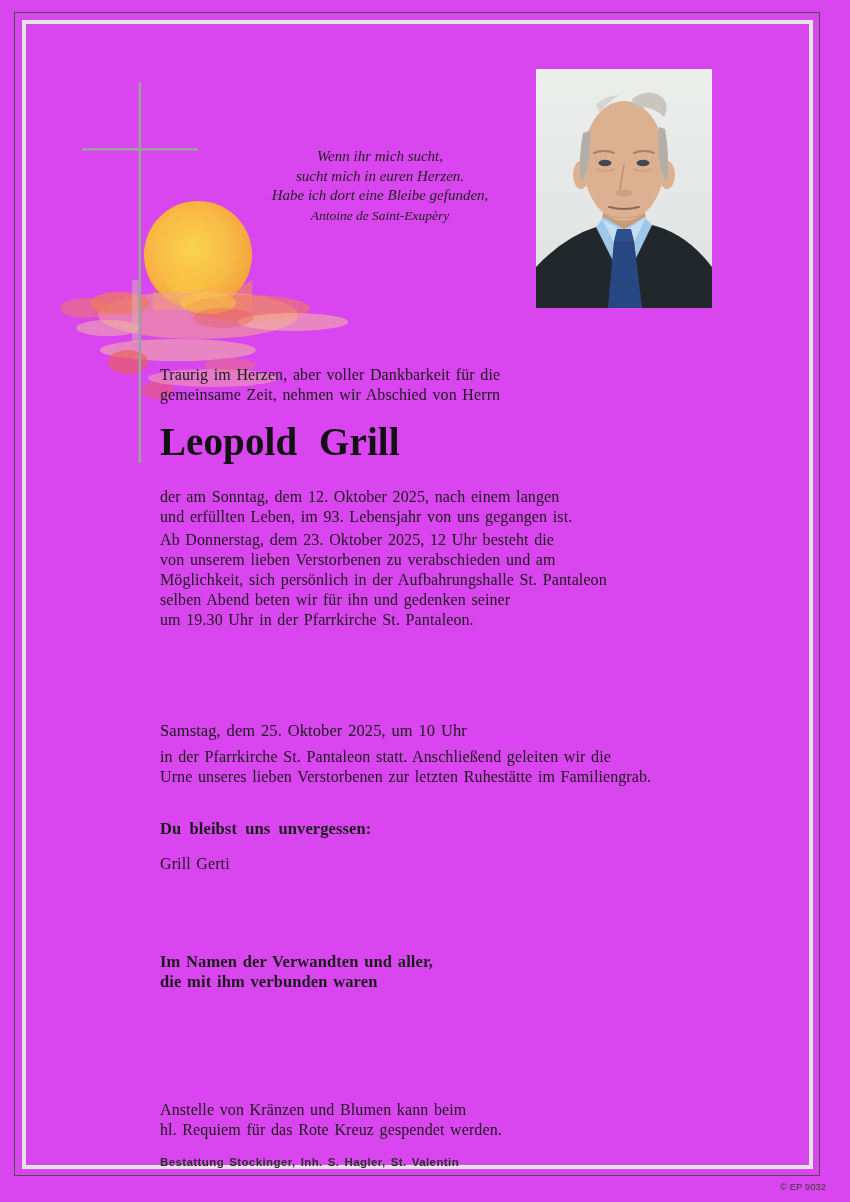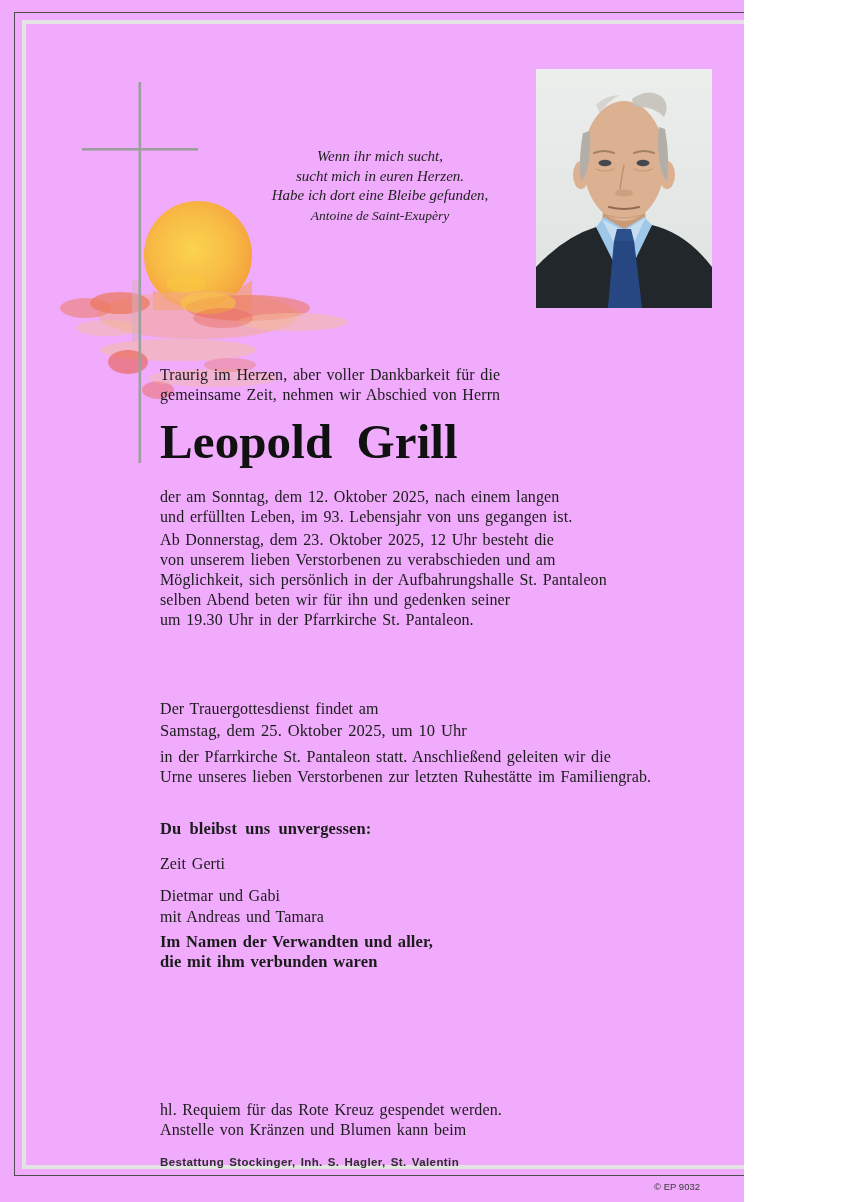--- a/index.html
+++ b/index.html
@@ -1,18 +1,18 @@
 <!DOCTYPE html>
 <html><head>
 <meta charset="utf-8">
 <style>
   * { margin:0; padding:0; box-sizing:border-box; }
   html,body { background:#fff; }
   .sheet {
-    position:relative; width:744px; height:1202px; background:#f0abfc;
+    position:relative; width:850px; height:1202px; background:#d946ef;
     font-family:"Liberation Serif", serif; color:#1b1b1b; overflow:hidden;
   }
   .frame-outer {
     position:absolute; left:14px; top:12px; width:806px; height:1164px;
     border:1.5px solid #4e4e4e;
   }
   .frame-inner {
     position:absolute; left:22px; top:20px; width:791px; height:1149px;
     border:4px solid #e4e4e4;
   }
@@ -25,37 +25,37 @@
   .quote-attr { font-size:13.5px; }
   .photo {
     position:absolute; left:536px; top:69px; width:176px; height:239px;
     overflow:hidden;
   }
   .cblock {
     position:absolute; left:160px; width:680px; text-align:left;
     font-size:16px; line-height:20px; letter-spacing:0.1px; word-spacing:1.5px;
   }
   .intro      { top:365px; }
-  .name       { top:418px; font-size:49px; line-height:48px; font-weight:bold; word-spacing:12px; color:#111; }
+  .name       { top:418px; font-size:39px; line-height:48px; font-weight:bold; word-spacing:12px; color:#111; }
   .passing    { top:487px; }
   .viewing    { top:530px; }
   .svc-intro  { top:699px; }
   .svc-date   { top:721px; font-weight:normal; font-size:16.5px; }
   .svc-rest   { top:747px; }
   .fw-head    { top:819px; font-weight:bold; font-size:16.5px; word-spacing:4px; }
   .wife       { top:854px; }
   .family     { top:885px; line-height:21px; }
-  .closing    { top:932px; font-weight:bold; font-size:16.5px; }
+  .closing    { top:952px; font-weight:bold; font-size:16.5px; }
   .donation   { top:1100px; }
   .undertaker {
     top:1152px; font-family:"Liberation Sans", sans-serif; font-weight:bold;
     font-size:11.5px; letter-spacing:0.4px; color:#2e2e2e;
   }
   .copyright {
-    position:absolute; right:44px; top:1181px; font-family:"Liberation Sans", sans-serif;
+    position:absolute; right:24px; top:1181px; font-family:"Liberation Sans", sans-serif;
     font-size:9.5px; color:#3a3a3a;
   }
 </style>
 </head>
 <body>
 
 <div class="sheet">
 
   <div class="frame-outer"></div>
   <div class="frame-inner"></div>
@@ -169,40 +169,35 @@
   </div>
 
   <div class="cblock viewing">
     <div>Ab Donnerstag, dem 23. Oktober 2025, 12 Uhr besteht die</div>
     <div>von unserem lieben Verstorbenen zu verabschieden und am</div>
     <div>Möglichkeit, sich persönlich in der Aufbahrungshalle St. Pantaleon</div>
     <div>selben Abend beten wir für ihn und gedenken seiner</div>
     <div>um 19.30 Uhr in der Pfarrkirche St. Pantaleon.</div>
   </div>
 
-  <div class="cblock svc-intro">Der Trauergottesdienst findet am</div>
   <div class="cblock svc-date">Samstag, dem 25. Oktober 2025, um 10 Uhr</div>
   <div class="cblock fw-head">Du bleibst uns unvergessen:</div>
 
   <div class="cblock svc-rest">
     <div>in der Pfarrkirche St. Pantaleon statt. Anschließend geleiten wir die</div>
     <div>Urne unseres lieben Verstorbenen zur letzten Ruhestätte im Familiengrab.</div>
   </div>
-  <div class="cblock wife">Zeit Gerti</div>
-  <div class="cblock family">
-    <div>Dietmar und Gabi</div>
-    <div>mit Andreas und Tamara</div>
-  </div>
+  <div class="cblock wife">Grill Gerti</div>
   <div class="cblock closing">
     <div>Im Namen der Verwandten und aller,</div>
     <div>die mit ihm verbunden waren</div>
   </div>
 
   <div class="cblock donation">
+    <div>Anstelle von Kränzen und Blumen kann beim</div>
     <div>hl. Requiem für das Rote Kreuz gespendet werden.</div>
-    <div>Anstelle von Kränzen und Blumen kann beim</div>
   </div>
 
   <div class="cblock undertaker">Bestattung Stockinger, Inh. S. Hagler, St. Valentin</div>
 
   <div class="copyright">© EP 9032</div>
 
 </div>
 
 </body></html>

